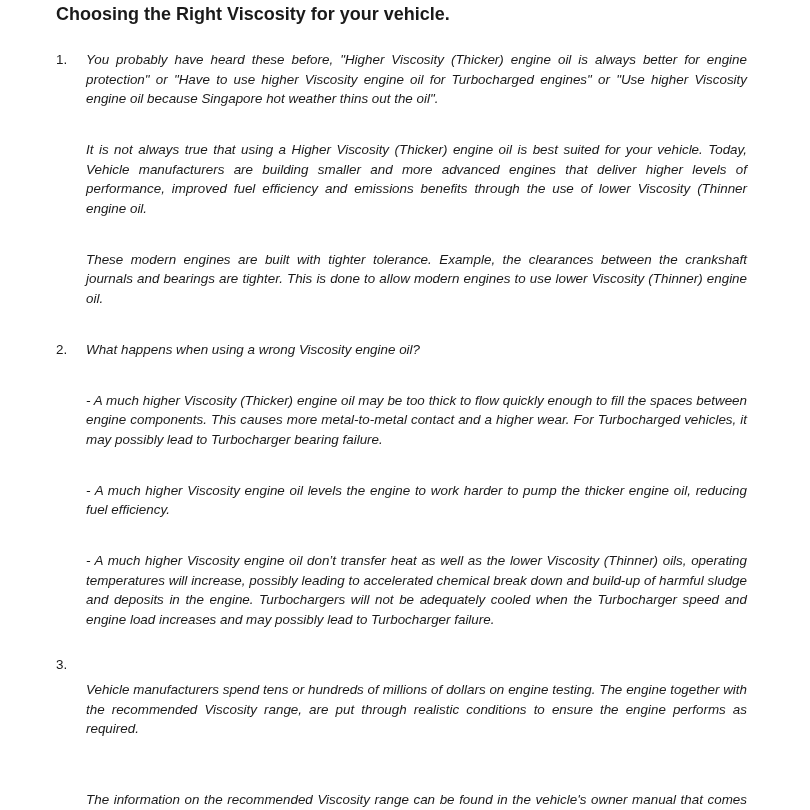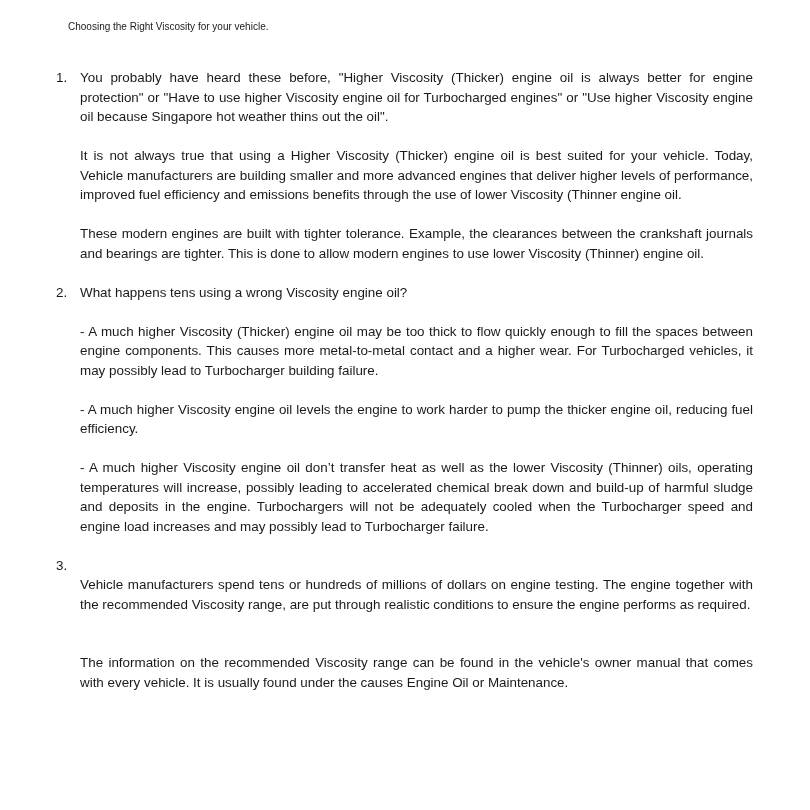--- a/index.html
+++ b/index.html
@@ -17,42 +17,43 @@
       font-size: 13.4px;
       line-height: 19.5px;
     }
     .page {
       position: absolute;
       left: 56px;
       top: 5px;
       width: 697px;
     }
     .doc-title {
-      margin: 12px;
-      font-weight: normal;
-      font-size: 10px;
+      margin: 0;
+      font-weight: bold;
+      font-size: 18px;
       line-height: 19.5px;
     }
     .list {
       list-style: none;
       margin: 0;
       padding: 0;
     }
     .item {
       position: relative;
       padding-left: 24px;
     }
     .item-num {
       position: absolute;
       left: 0;
       top: 0;
     }
     p {
-      margin: 0;
+      margin: 6px;
       text-align: justify;
+      font-style: italic;
     }
     .gap { height: 19.5px; }
     .q { text-align: left; }
   </style>
 </head>
 <body>
 
 <div class="page">
   <h1 class="doc-title">Choosing the Right Viscosity for your vehicle.</h1>
   <div class="gap"></div>
@@ -63,23 +64,23 @@
       <p>You probably have heard these before, "Higher Viscosity (Thicker) engine oil is always better for engine protection" or "Have to use higher Viscosity engine oil for Turbocharged engines" or "Use higher Viscosity engine oil because Singapore hot weather thins out the oil".</p>
       <div class="gap"></div>
       <p>It is not always true that using a Higher Viscosity (Thicker) engine oil is best suited for your vehicle. Today, Vehicle manufacturers are building smaller and more advanced engines that deliver higher levels of performance, improved fuel efficiency and emissions benefits through the use of lower Viscosity (Thinner engine oil.</p>
       <div class="gap"></div>
       <p>These modern engines are built with tighter tolerance. Example, the clearances between the crankshaft journals and bearings are tighter. This is done to allow modern engines to use lower Viscosity (Thinner) engine oil.</p>
       <div class="gap"></div>
     </li>
 
     <li class="item">
       <span class="item-num">2.</span>
-      <p class="q">What happens tens using a wrong Viscosity engine oil?</p>
+      <p class="q">What happens when using a wrong Viscosity engine oil?</p>
       <div class="gap"></div>
-      <p>- A much higher Viscosity (Thicker) engine oil may be too thick to flow quickly enough to fill the spaces between engine components. This causes more metal-to-metal contact and a higher wear. For Turbocharged vehicles, it may possibly lead to Turbocharger building failure.</p>
+      <p>- A much higher Viscosity (Thicker) engine oil may be too thick to flow quickly enough to fill the spaces between engine components. This causes more metal-to-metal contact and a higher wear. For Turbocharged vehicles, it may possibly lead to Turbocharger bearing failure.</p>
       <div class="gap"></div>
       <p>- A much higher Viscosity engine oil levels the engine to work harder to pump the thicker engine oil, reducing fuel efficiency.</p>
       <div class="gap"></div>
       <p>- A much higher Viscosity engine oil don’t transfer heat as well as the lower Viscosity (Thinner) oils, operating temperatures will increase, possibly leading to accelerated chemical break down and build-up of harmful sludge and deposits in the engine. Turbochargers will not be adequately cooled when the Turbocharger speed and engine load increases and may possibly lead to Turbocharger failure.</p>
       <div class="gap"></div>
     </li>
 
     <li class="item">
       <span class="item-num">3.</span>
       <div class="gap"></div>

